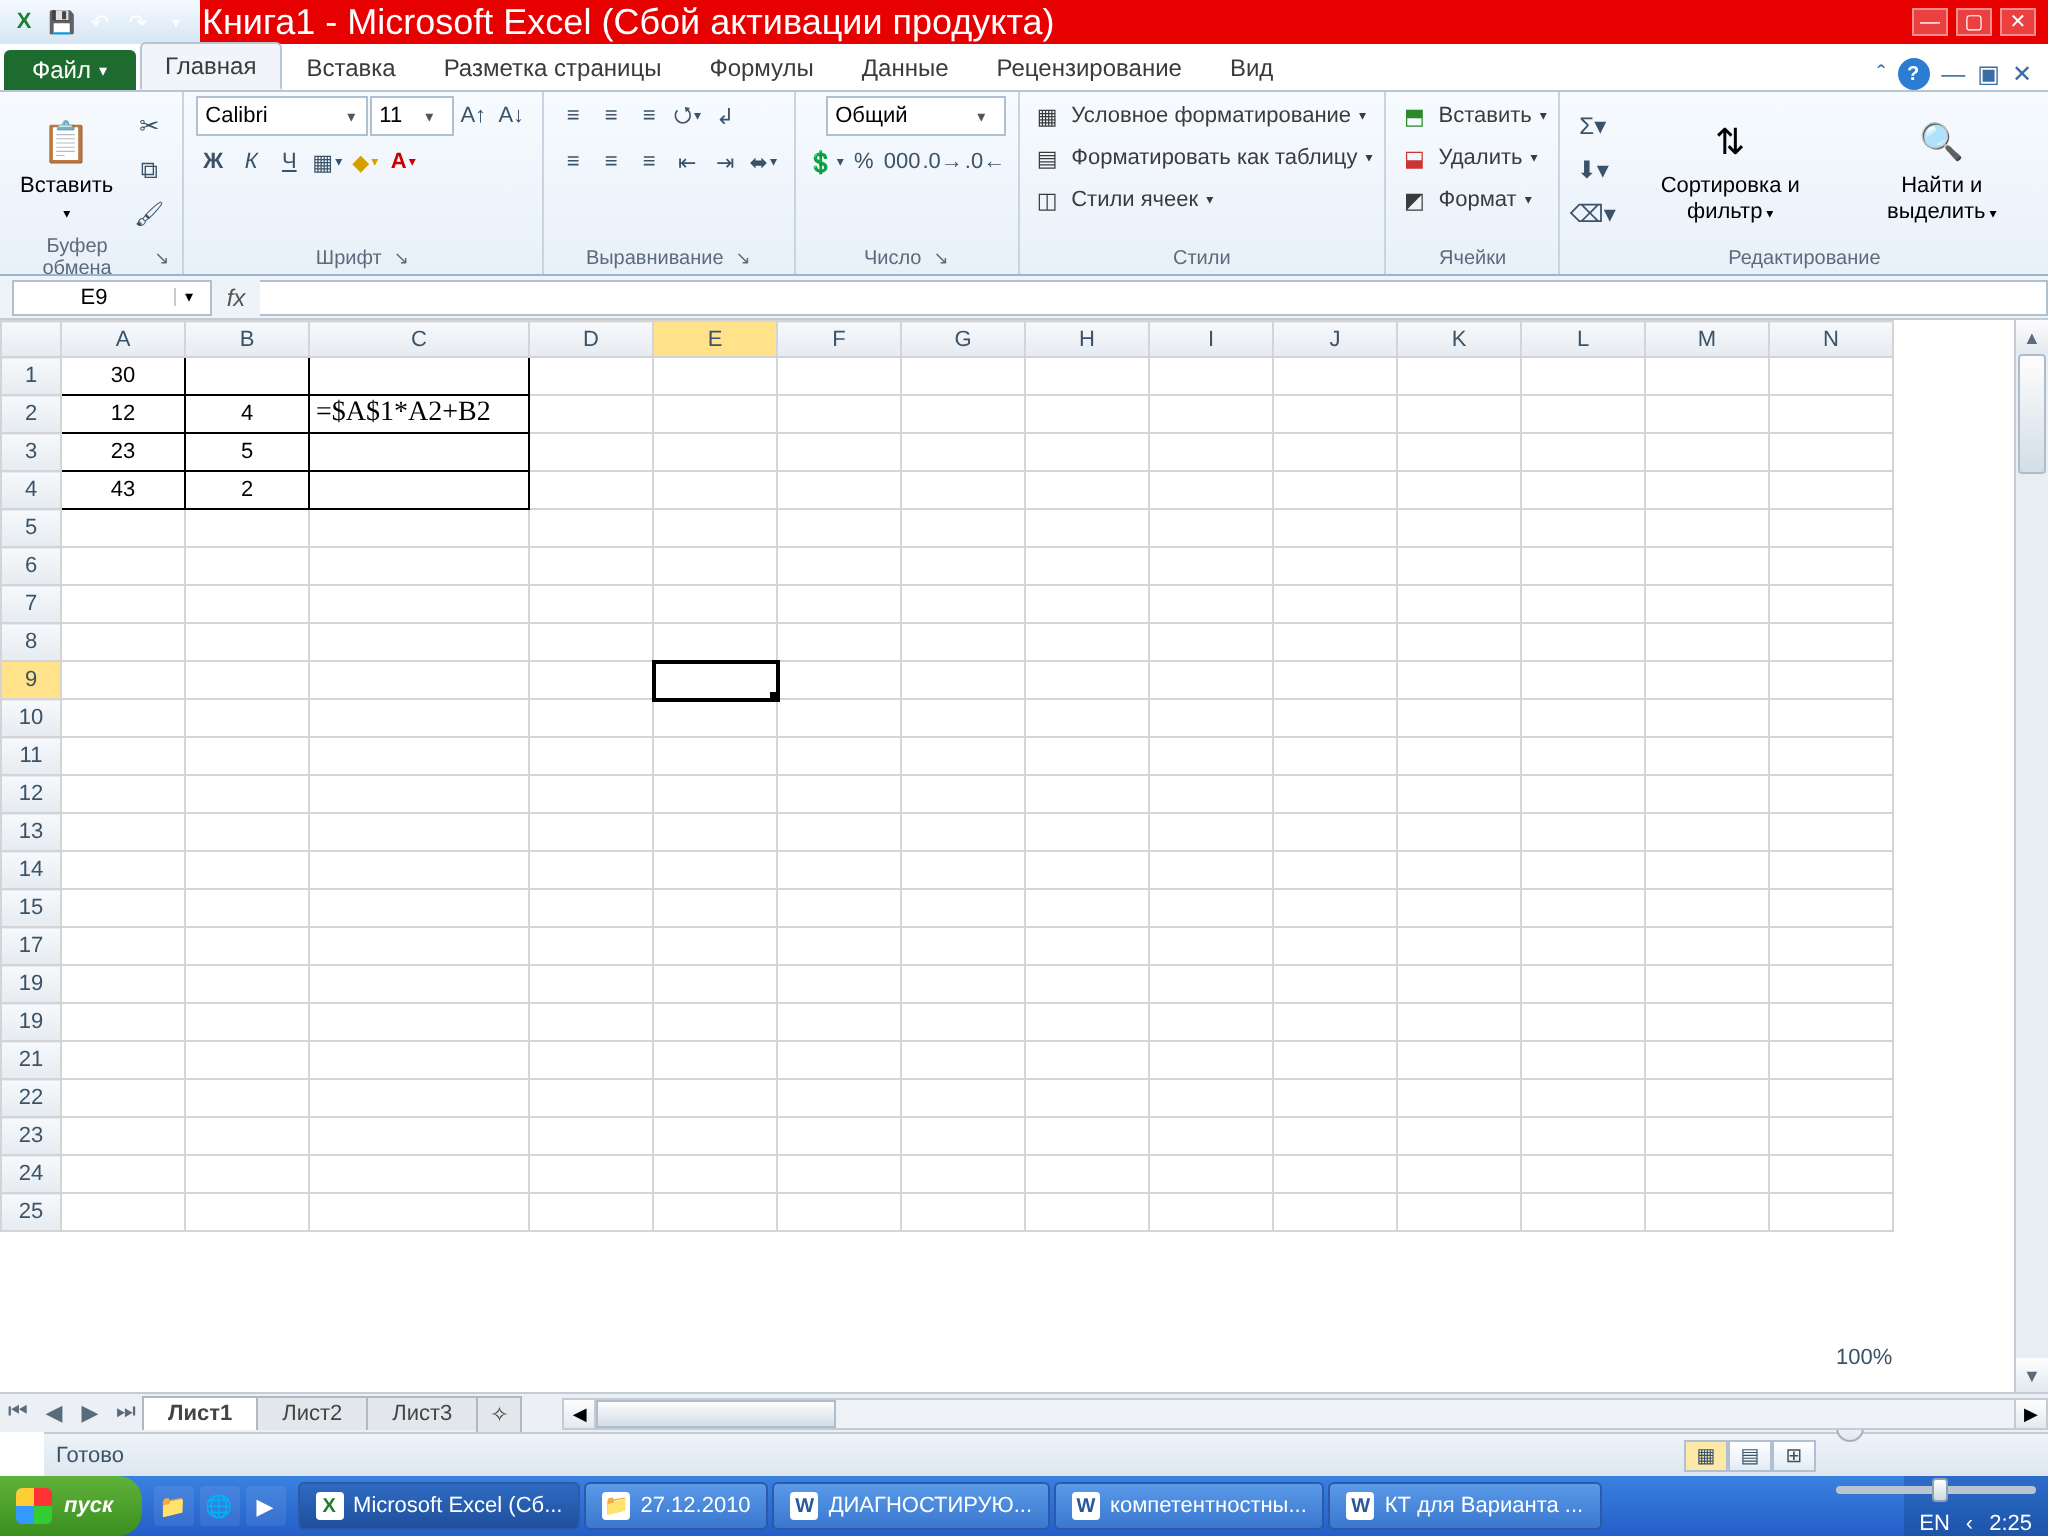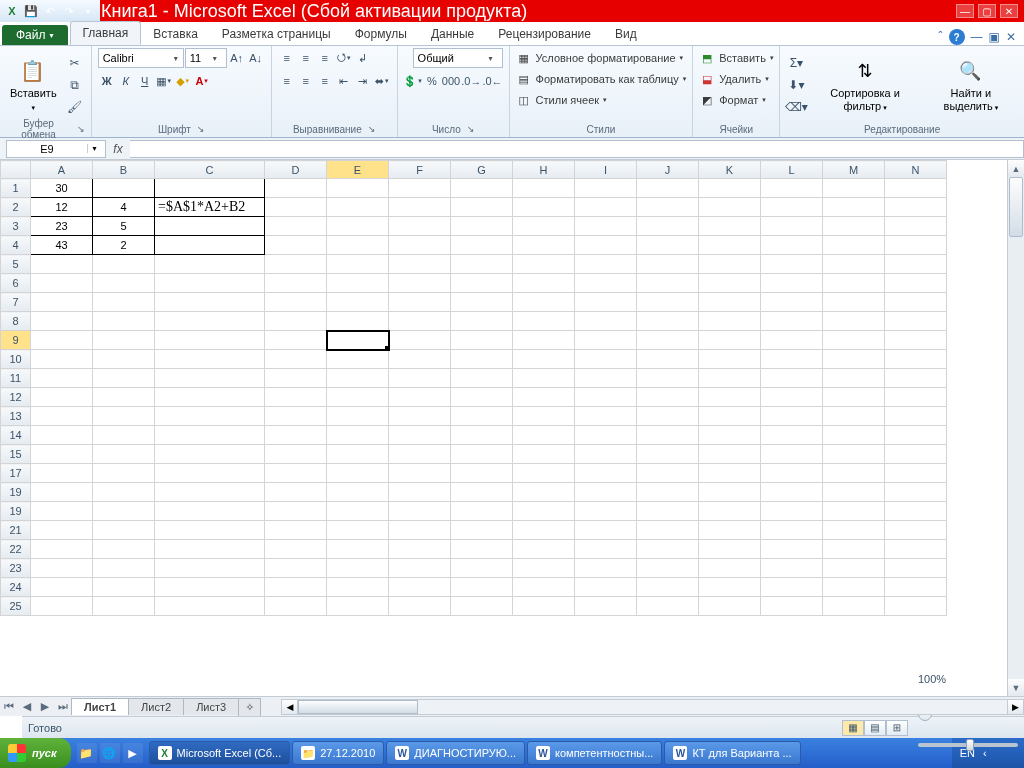--- a/index.html
+++ b/index.html
@@ -99,21 +99,21 @@
 
 .taskbar { height: 30px; background: linear-gradient(#3a81e0,#245ec9); display: flex; align-items: center; color: #fff; font-size: 11px; }
 .start { background: linear-gradient(#5fb33a,#3a8e1f); height: 100%; padding: 0 14px 0 8px; display: flex; align-items: center; gap: 6px; font-weight: bold; font-style:italic; border-radius:0 12px 12px 0;}
 .start .flag{width:18px;height:18px;background:conic-gradient(#f33 0 25%,#3c3 0 50%,#39f 0 75%,#fc3 0);border-radius:3px;}
 .ql { display: flex; gap: 3px; padding: 0 6px; }
 .ql span { width: 20px; height: 20px; display: flex; align-items: center; justify-content: center; background: rgba(255,255,255,0.08); border-radius:2px;}
 .task { display: flex; gap: 2px; flex:1; padding-right:4px;}
 .task .item { height: 24px; background: linear-gradient(#5a9ae8,#3a77cf); border: 1px solid #2a5aa8; border-radius: 3px; padding: 0 8px; display: flex; align-items: center; gap: 5px; max-width: 160px; overflow:hidden; white-space:nowrap;}
 .task .item.active { background: linear-gradient(#2f6bc2,#1e4f9c); }
 .task .item .ic{width:14px;height:14px;background:#fff;border-radius:2px;}
-.tray { display: flex; align-items: center; gap: 8px; padding: 0 8px; background: linear-gradient(#2c6cc9,#1d54a8); height:100%;}
+.tray { display: flex; align-items: flex-end; gap: 8px; padding: 0 8px; background: linear-gradient(#2c6cc9,#1d54a8); height:100%;}
 .tray .lang { font-size: 11px; }
 .tray .clock { font-size: 11px; margin-top: 40px; }
 
 .excel-ic{color:#1e7e34;font-weight:bold;}
 .word-ic{color:#2b579a;font-weight:bold;}
 .folder-ic{color:#f3c04b;}
 </style>
 </head>
 <body>
 

